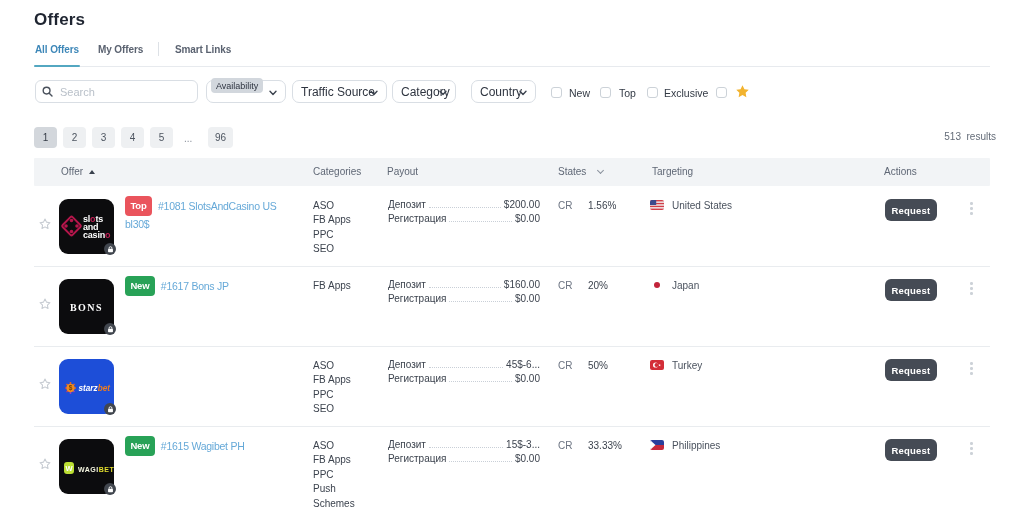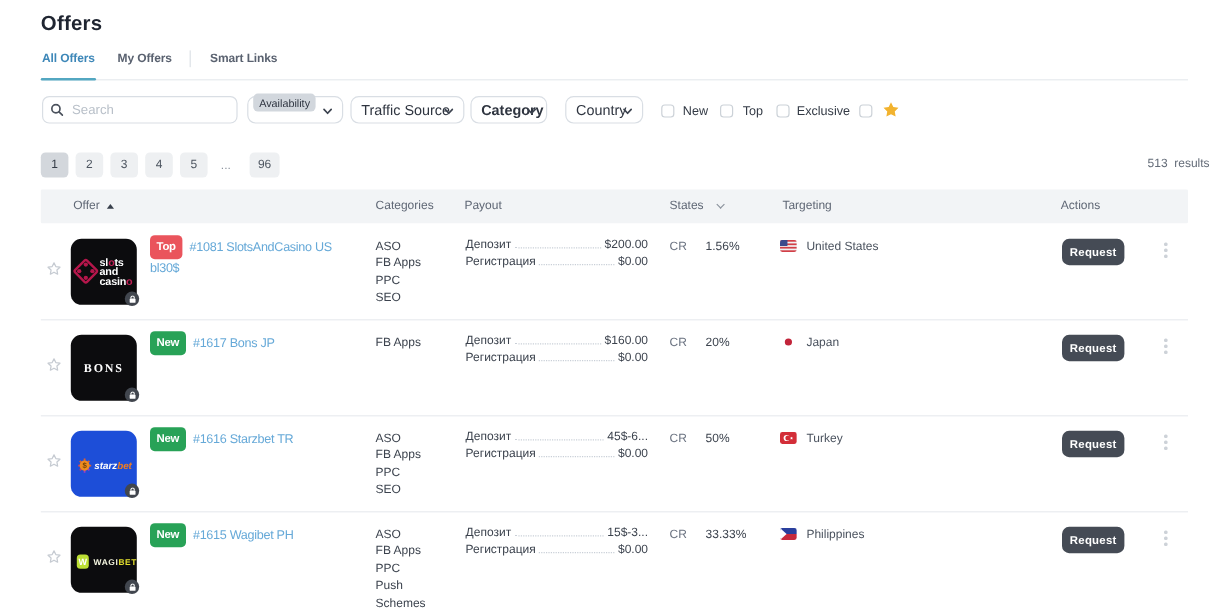--- a/index.html
+++ b/index.html
@@ -22,21 +22,21 @@
   .droptext { font-size:12px; color:#2f3540; }
   .chip { background:#d2d7dd; border-radius:4px; padding:2.5px 5px; font-size:9px; color:#2e3440; }
   .chev { position:absolute; right:8px; top:9px; }
   .cb { position:absolute; top:86.5px; width:11px; height:11px; border:1px solid #ccd2d8; border-radius:3px; background:#fff; }
   .cblabel { position:absolute; top:87px; font-size:10.5px; color:#333a45; }
 
   
   .pg { position:absolute; top:127px; width:23px; height:21px; border-radius:4px; background:#eef0f2; color:#4d5560; font-size:10px; display:flex; align-items:center; justify-content:center; }
   .pg.active { background:#d3d7dc; color:#343b46; }
   .pg.wide { width:25px; }
-  .results { right:16px; top:131px; font-size:10px; color:#646c78; }
+  .results { right:28px; top:131px; font-size:10px; color:#646c78; }
 
   
   .thead { left:34px; top:158px; width:956px; height:28px; background:#f2f4f6; border-radius:1px; }
   .th { position:absolute; top:166px; font-size:10px; color:#5f6775; }
   .sortup { position:absolute; top:170px; width:0; height:0; border-left:3.5px solid transparent; border-right:3.5px solid transparent; border-bottom:4.5px solid #39404c; }
   .mchev { position:absolute; top:168px; width:5px; height:5px; border-right:1.2px solid #8a919c; border-bottom:1.2px solid #8a919c; transform:rotate(45deg); }
 
   .row { position:absolute; left:34px; width:956px; height:80px; }
   .rowline { position:absolute; left:34px; width:956px; height:1px; background:#e9ecef; }
 
@@ -83,21 +83,21 @@
       <svg class="chev" width="8" height="6" viewBox="0 0 8 6">
         <path d="M1 1.2l3 3.2 3-3.2" stroke="#3c434f" fill="none" stroke-width="1.4" stroke-linecap="round" stroke-linejoin="round"></path>
       </svg>
   </div>
   <div class="drop" style="left:292px; width:95px; padding:0 8px;">
     <span class="droptext">Traffic Source</span>
       <svg class="chev" width="8" height="6" viewBox="0 0 8 6">
         <path d="M1 1.2l3 3.2 3-3.2" stroke="#3c434f" fill="none" stroke-width="1.4" stroke-linecap="round" stroke-linejoin="round"></path>
       </svg>
   </div>
-  <div class="drop" style="left:392px; width:64px; padding:6px 8px;font-weight:bold;">
+  <div class="drop" style="left:392px; width:64px; padding:6px 8px;">
     <span class="droptext">Category</span>
       <svg class="chev" width="8" height="6" viewBox="0 0 8 6">
         <path d="M1 1.2l3 3.2 3-3.2" stroke="#3c434f" fill="none" stroke-width="1.4" stroke-linecap="round" stroke-linejoin="round"></path>
       </svg>
   </div>
   <div class="drop" style="left:471px; width:65px; padding:0 8px;">
     <span class="droptext">Country</span>
       <svg class="chev" width="8" height="6" viewBox="0 0 8 6">
         <path d="M1 1.2l3 3.2 3-3.2" stroke="#3c434f" fill="none" stroke-width="1.4" stroke-linecap="round" stroke-linejoin="round"></path>
       </svg>
@@ -256,21 +256,20 @@
         </g>
         <text x="19.5" y="31.5" font-family="Liberation Sans" font-weight="bold" font-style="italic" font-size="8.2" fill="#fff">starz<tspan fill="#ef7d1f">bet</tspan></text>
       </svg>
       <div class="lock">
           <svg width="7" height="7" viewBox="0 0 10 10">
             <rect x="1.5" y="4" width="7" height="5" rx="1" fill="#fff"></rect>
             <path d="M3 4V3a2 2 0 014 0v1" fill="none" stroke="#fff" stroke-width="1.3"></path>
           </svg>
         </div>
     </div>
-    <div class="offercell"><span class="badge green">New</span>#1616 Starzbet TR</div>
     <div class="cats">ASO<br>FB Apps<br>PPC<br>SEO</div>
     <div class="payout">
       <div class="payline">
           <span>Депозит</span>
           <span class="leader"></span>
           <span>45$-6...</span>
         </div>
       <div class="payline">
           <span>Регистрация</span>
           <span class="leader"></span>

